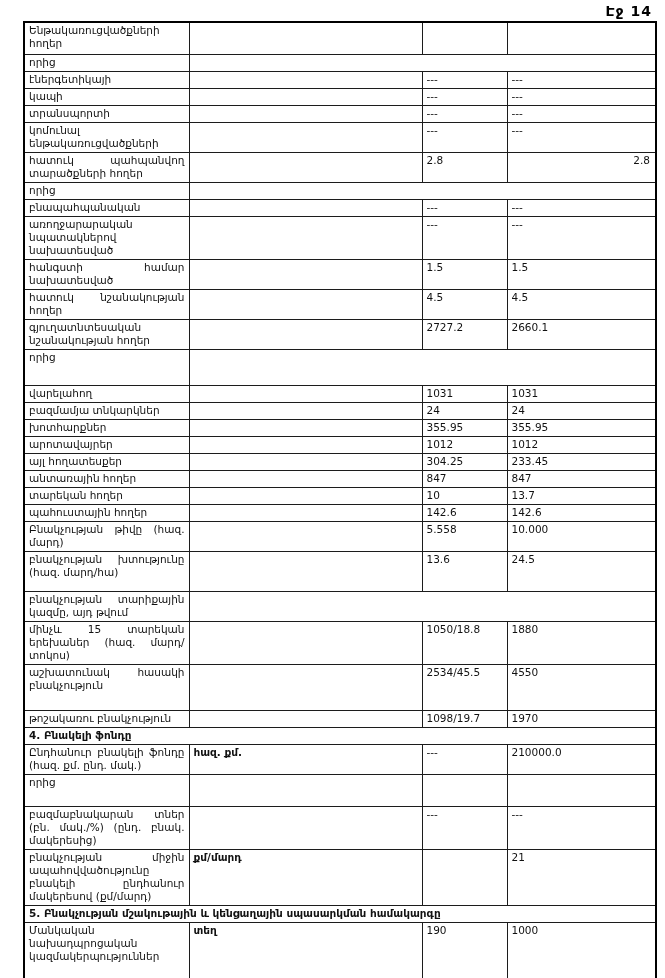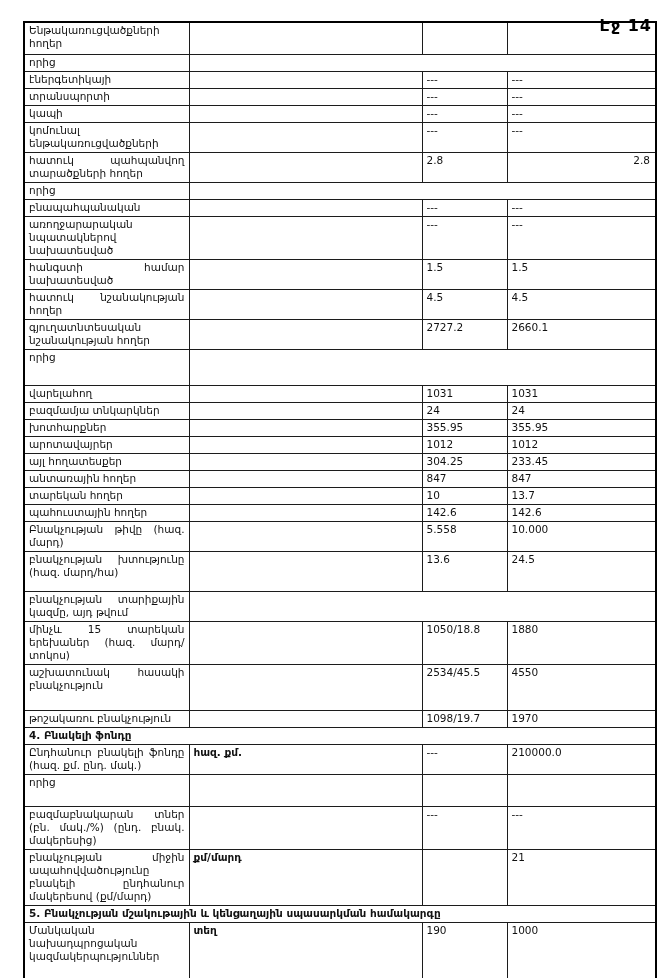--- a/index.html
+++ b/index.html
@@ -2,22 +2,22 @@
 <html><head>
 <meta charset="utf-8">
 <style>
   html,body{margin:0;padding:0;}
   body{
     width:665px;height:978px;position:relative;background:#ffffff;
     font-family:"DejaVu Sans",sans-serif;color:#111;
     -webkit-font-smoothing:none;
   }
   .page-number{
-    position:absolute;top:16px;right:13px;
-    font-size:16px;font-weight:bold;letter-spacing:1px;color:#000;
+    position:absolute;top:3px;right:13px;
+    font-size:14px;font-weight:bold;letter-spacing:1px;color:#000;
   }
   table.doc-table{
     position:absolute;left:23px;top:21px;width:632px;
     border-collapse:collapse;table-layout:fixed;
     border:2px solid #000;
   }
   table.doc-table td{
     border:1px solid #1c1c1c;
     vertical-align:top;
     font-size:10.5px;line-height:13px;
@@ -67,27 +67,27 @@
         <td class="label">որից</td>
         <td class="merged" colspan="3"></td>
       </tr>
       <tr>
         <td class="label">էներգետիկայի</td>
         <td class="unit"></td>
         <td class="val">---</td>
         <td class="val">---</td>
       </tr>
       <tr>
+        <td class="label">կապի</td>
+        <td class="unit"></td>
+        <td class="val">---</td>
+        <td class="val">---</td>
+      </tr>
+      <tr>
         <td class="label">տրանսպորտի</td>
-        <td class="unit"></td>
-        <td class="val">---</td>
-        <td class="val">---</td>
-      </tr>
-      <tr>
-        <td class="label">կապի</td>
         <td class="unit"></td>
         <td class="val">---</td>
         <td class="val">---</td>
       </tr>
       <tr>
         <td class="label">կոմունալ ենթակառուցվածքների</td>
         <td class="unit"></td>
         <td class="val">---</td>
         <td class="val">---</td>
       </tr>

